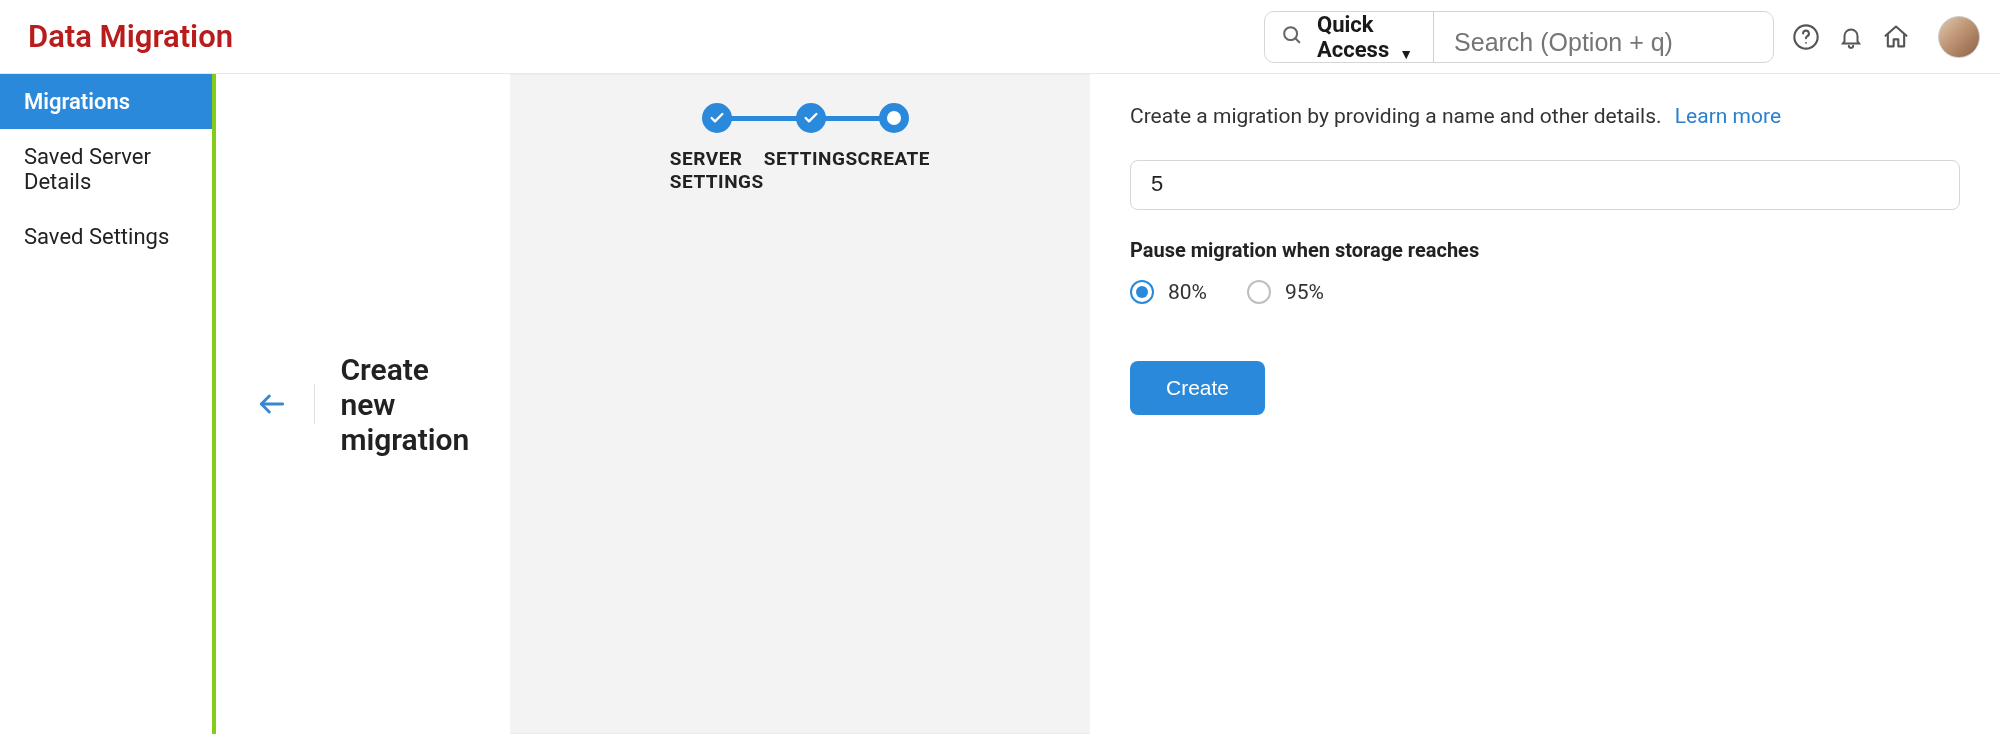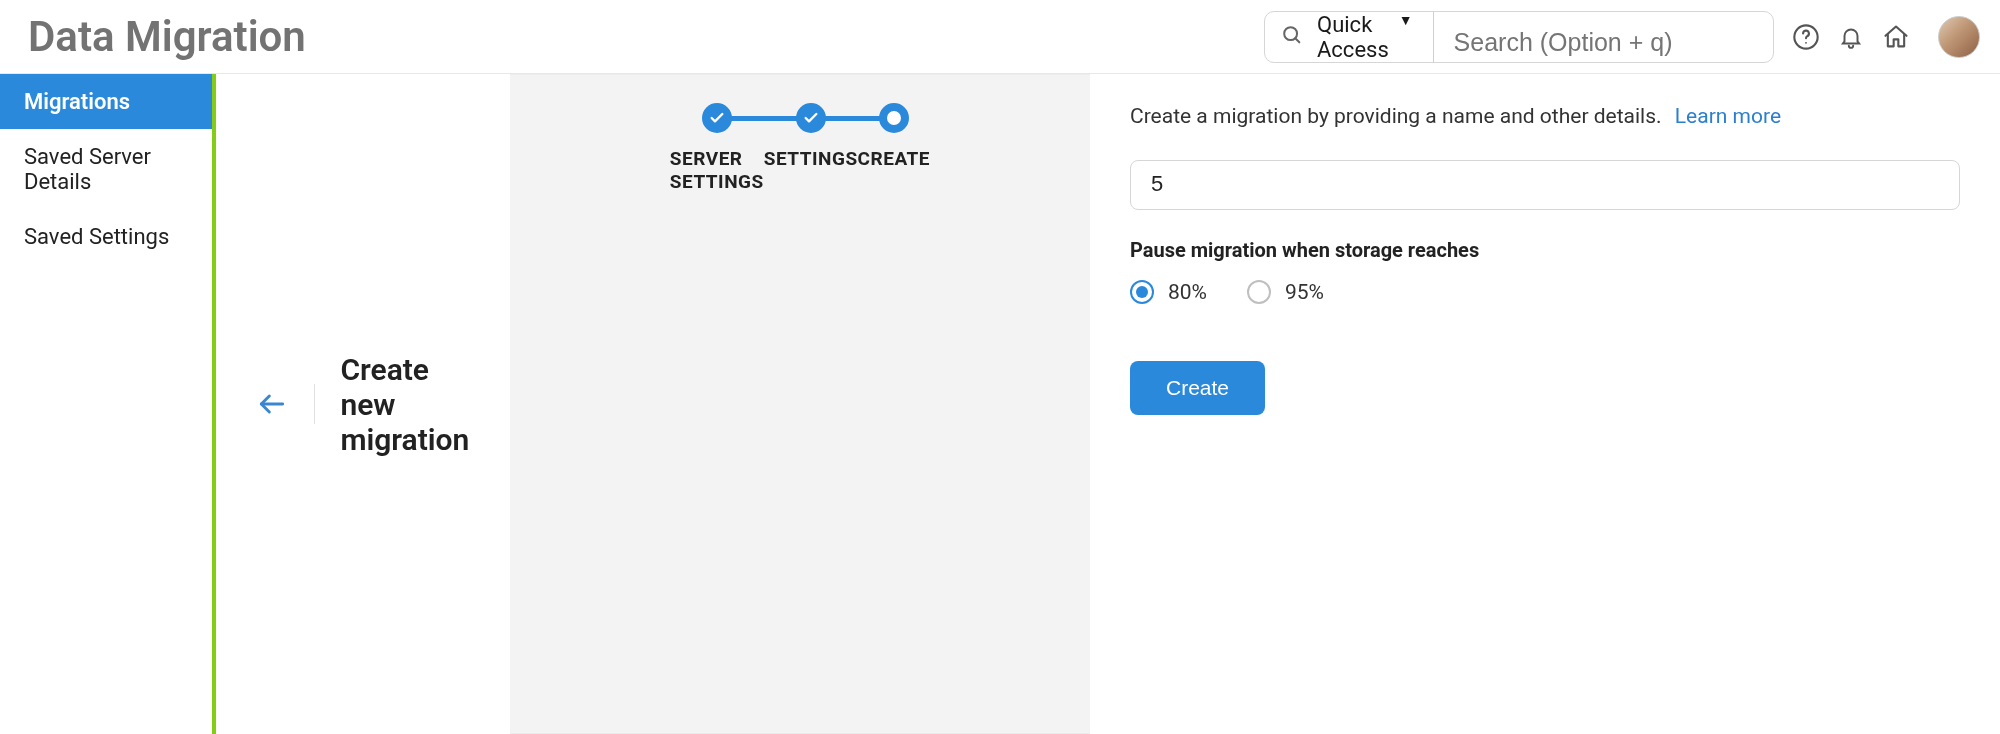--- a/index.html
+++ b/index.html
@@ -15,47 +15,47 @@
   
   .header {
     display: flex;
     align-items: center;
     justify-content: space-between;
     padding: 14px 20px 14px 28px;
     height: 74px;
     border-bottom: 1px solid #e8e8e8;
   }
   .header-title {
-    font-size: 42px;
+    font-size: 31px;
     font-weight: 600;
-    color: #737373;
+    color: #b91c1c;
   }
   .header-right {
     display: flex;
     align-items: center;
     gap: 18px;
   }
   .search-bar {
     display: flex;
     align-items: center;
     border: 1px solid #d6d6d6;
     border-radius: 10px;
     height: 52px;
     padding: 0 16px;
     width: 510px;
   }
   .search-bar .search-ico { color: #666; margin-right: 14px; }
   .quick-access {
     font-size: 22px;
-    font-weight: 400;
+    font-weight: 700;
     color: #1a1a1a;
     padding-right: 20px;
     border-right: 1px solid #d0d0d0;
     display: flex;
-    align-items: flex-start;
+    align-items: flex-end;
     gap: 10px;
     cursor: pointer;
   }
   .quick-access .caret {
     font-size: 14px;
   }
   .search-input {
     border: none;
     outline: none;
     font-size: 25px;

